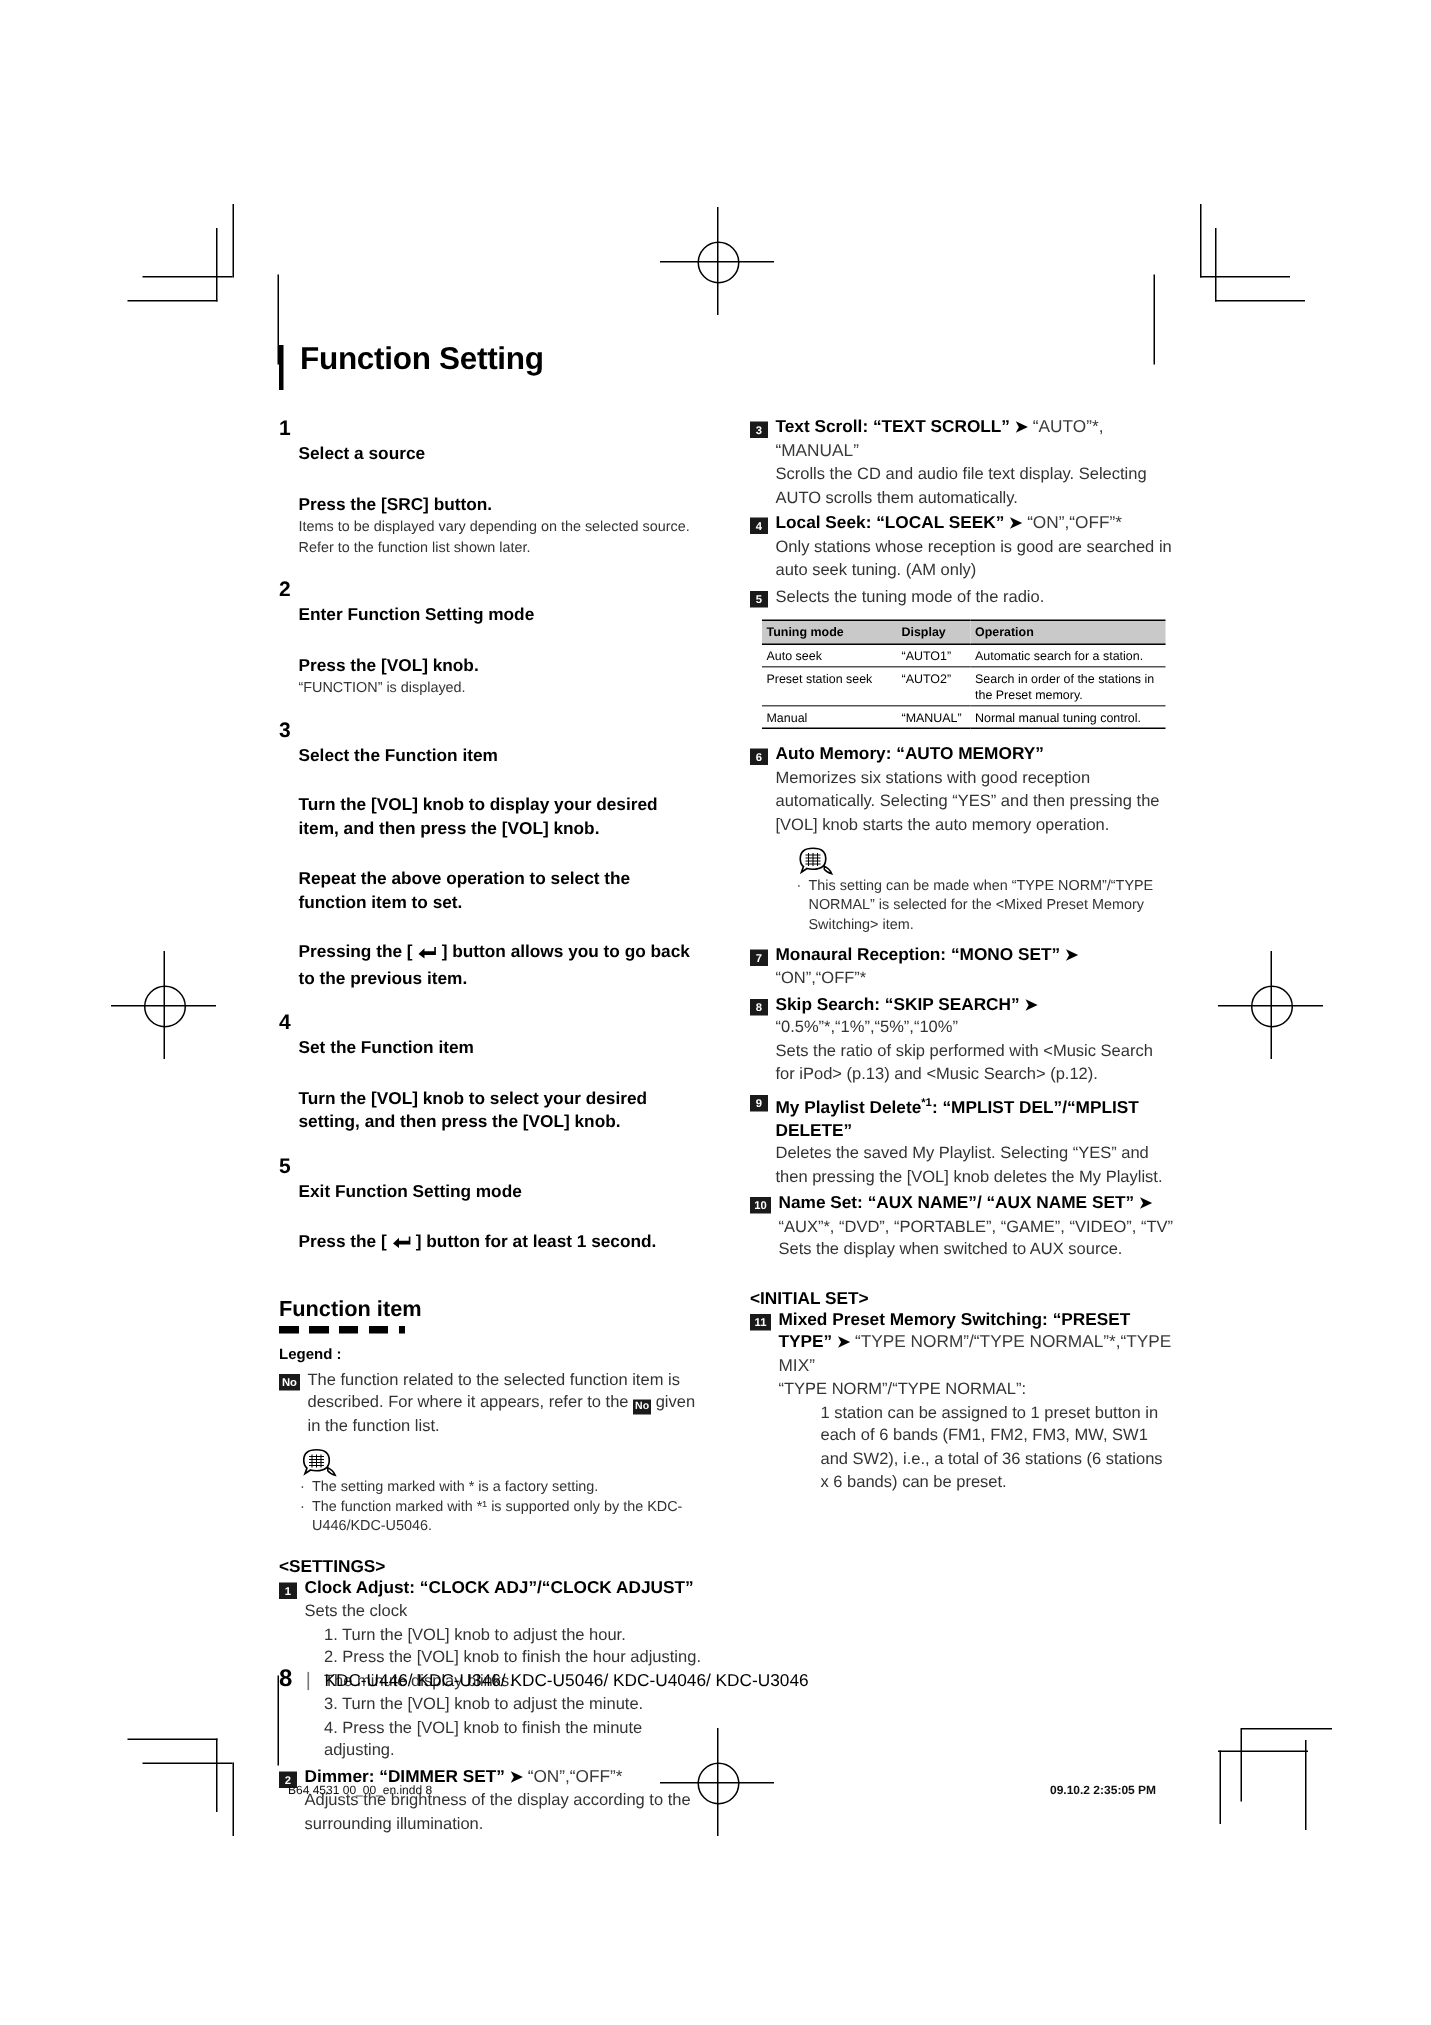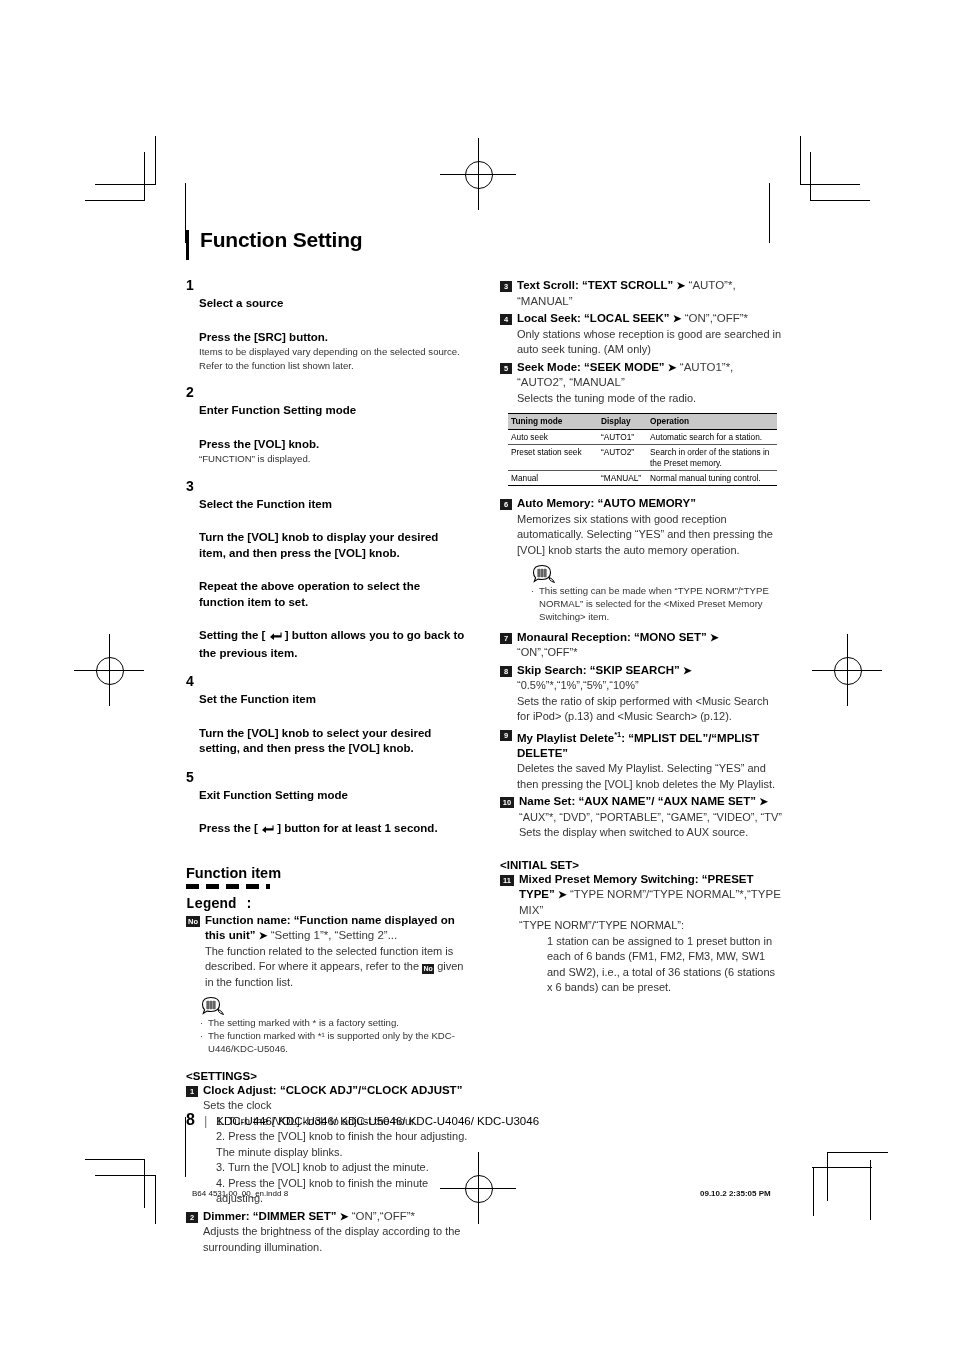--- a/index.html
+++ b/index.html
@@ -32,21 +32,21 @@
   .step{display:flex;margin-bottom:13px;}
   .step-num{font-size:14px;font-weight:bold;width:13px;flex:0 0 13px;line-height:15px;}
   .step-body{flex:1;}
   .step-ttl{font-size:11.5px;font-weight:bold;line-height:15.5px;margin-top:18px;}
   .step-sub{font-size:9.6px;line-height:13.5px;color:#333;}
 
   h2{font-size:14.5px;font-weight:bold;margin:26px 0 3px 0;}
   .dashrule{height:5px;width:84px;margin-bottom:7px;
     background:repeating-linear-gradient(to right,#000 0 13px,transparent 13px 20px);}
 
-  .legend-hd{font-size:14px;font-weight:bold;line-height:16px;margin-bottom:1px;font-family:Liberation Mono, monospace;}
+  .legend-hd{font-size:10px;font-weight:bold;line-height:16px;margin-bottom:1px;}
 
   .item{display:flex;margin-bottom:2px;}
   .badge{flex:0 0 auto;width:12px;height:11px;background:#1a1a1a;color:#fff;font-size:7.5px;
          font-weight:bold;line-height:11px;text-align:center;margin-right:5px;margin-top:3px;}
   .badge.wide{width:14px;}
   .item-body{flex:1;}
   .item-ttl{font-size:11.5px;font-weight:bold;line-height:15.5px;}
   .item-ttl .opt{font-weight:normal;color:#3a3a3a;}
   .desc{font-size:11px;line-height:15.5px;color:#333;}
   .desc.ind{padding-left:13px;}
@@ -163,21 +163,21 @@
           </div>
         </div>
 
         <div class="step">
           <div class="step-num">3</div>
           <div class="step-body">
             <div class="step-ttl">Select the Function item</div>
             <div class="step-ttl">Turn the [VOL] knob to display your desired item, and then press the [VOL] knob.</div>
             <div class="step-ttl">Repeat the above operation to select the function item to set.</div>
             <div class="step-ttl">
-              <span>Setting the [ </span><span style="display:inline-block;vertical-align:-2px;">
+              <span>Pressing the [ </span><span style="display:inline-block;vertical-align:-2px;">
                 <svg width="13" height="11" viewBox="0 0 13 11">
                     <path d="M1 7 L5 3.2 L5 5.2 L11.5 5.2 L11.5 2.4 L12.6 2.4 L12.6 7.6 L5 7.6 L5 10 Z" fill="#000"></path>
                   </svg>
               </span><span> ] button allows you to go back to the previous item.</span>
             </div>
           </div>
         </div>
 
         <div class="step">
           <div class="step-num">4</div>
@@ -202,25 +202,20 @@
         </div>
 
         <h2>Function item</h2>
         <div class="dashrule"></div>
 
         <div class="legend-hd">Legend :</div>
 
         <div class="item">
           <div class="badge wide">No</div>
           <div class="item-body">
-            <div class="item-ttl">
-              <span>Function name: “Function name displayed on this unit”</span>
-              <span class="arrow">➤</span>
-              <span class="opt">“Setting 1”*, “Setting 2”...</span>
-            </div>
             <div class="desc">
               <span>The function related to the selected function item is described. For where it appears, refer to the</span>
               <span class="inline-badge">No</span>
               <span>given in the function list.</span>
             </div>
           </div>
         </div>
 
         <div class="note">
           <div class="note-icon">
@@ -274,43 +269,39 @@
       <div class="col col-right">
 
         <div class="item">
           <div class="badge">3</div>
           <div class="item-body">
             <div class="item-ttl">
               <span>Text Scroll: “TEXT SCROLL”</span>
               <span class="arrow">➤</span>
               <span class="opt">“AUTO”*, “MANUAL”</span>
             </div>
+            <div class="desc">Scrolls the CD and audio file text display. Selecting AUTO scrolls them automatically.</div>
           </div>
         </div>
 
         <div class="item">
           <div class="badge">4</div>
           <div class="item-body">
             <div class="item-ttl">
               <span>Local Seek: “LOCAL SEEK”</span>
               <span class="arrow">➤</span>
               <span class="opt">“ON”,“OFF”*</span>
             </div>
             <div class="desc">Only stations whose reception is good are searched in auto seek tuning. (AM only)</div>
           </div>
         </div>
 
         <div class="item">
           <div class="badge">5</div>
           <div class="item-body">
-            <div class="item-ttl">
-              <span>Seek Mode: “SEEK MODE”</span>
-              <span class="arrow">➤</span>
-              <span class="opt">“AUTO1”*, “AUTO2”, “MANUAL”</span>
-            </div>
             <div class="desc">Selects the tuning mode of the radio.</div>
           </div>
         </div>
 
         <table class="tune">
           <thead>
             <tr>
               <th class="c1">Tuning mode</th>
               <th class="c2">Display</th>
               <th class="c3">Operation</th>

